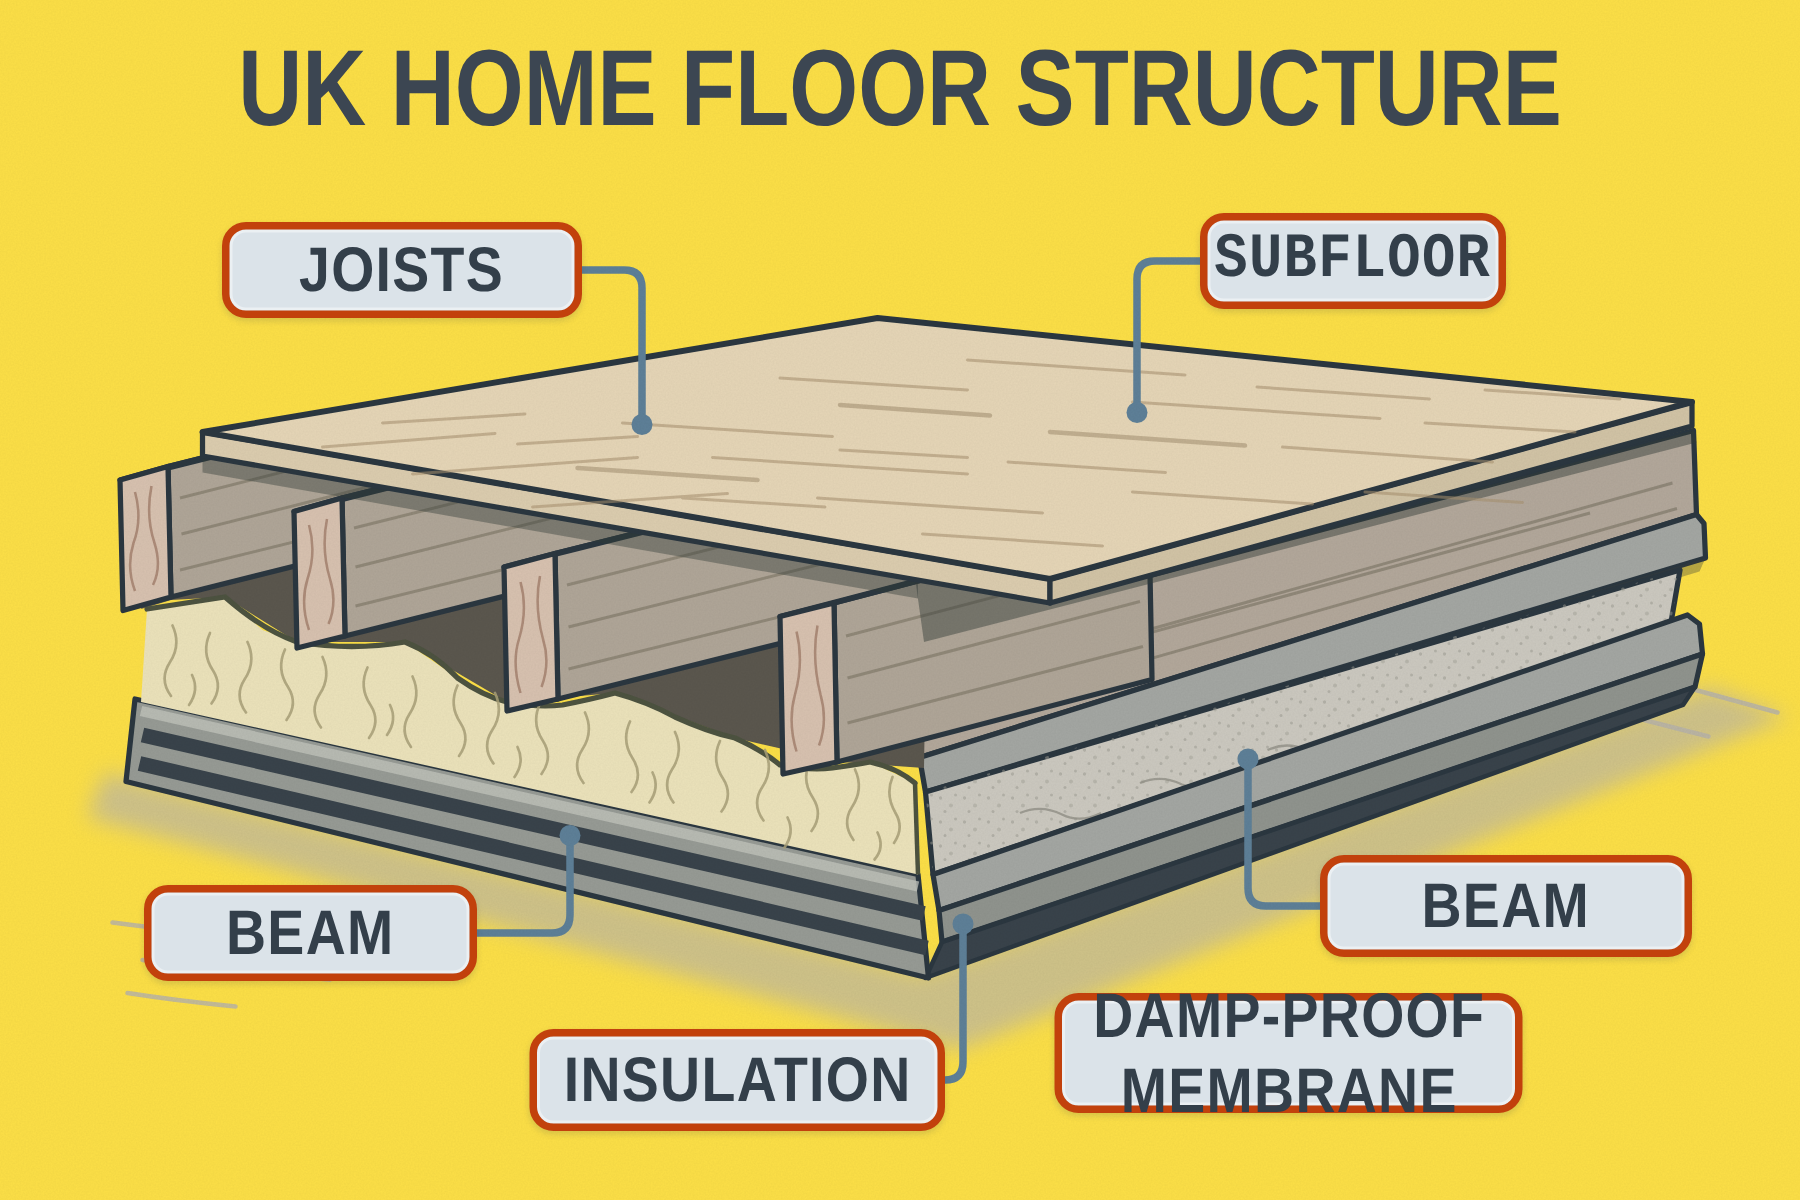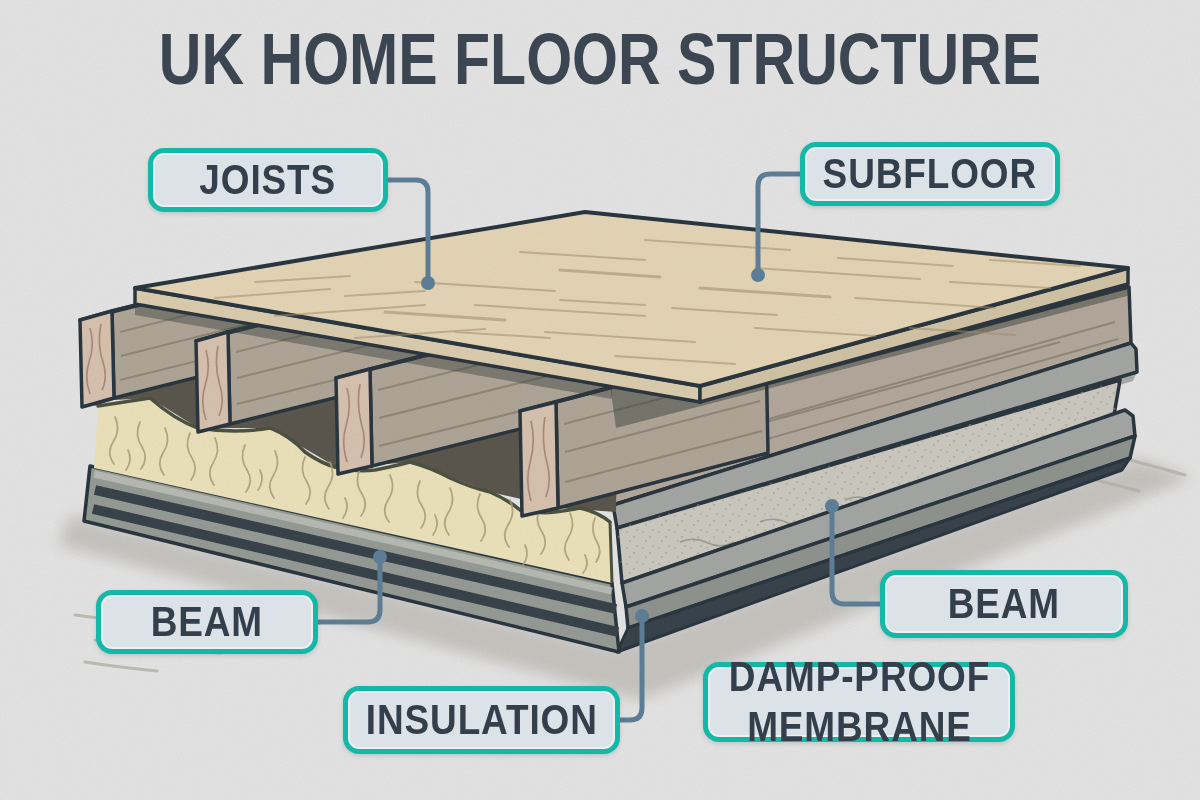--- a/index.html
+++ b/index.html
@@ -1,42 +1,42 @@
 <!DOCTYPE html>
 <html><head>
 <meta charset="utf-8">
 <style>
   html,body{margin:0;padding:0;background:#d8d5cf;}
   .stage{
     position:relative;width:1200px;height:800px;overflow:hidden;
-    background:#e5e5e5;
+    background:#fde047;
     font-family:"Liberation Sans",sans-serif;
   }
   .art{position:absolute;left:0;top:0;width:1200px;height:800px;}
   .title{
     position:absolute;left:0;top:18px;width:1200px;text-align:center;
     color:#3c4652;font-weight:bold;font-size:72px;letter-spacing:0px;
     transform:scaleX(.82);transform-origin:600px 0;
     white-space:nowrap;
   }
   .lbl{
     position:absolute;display:flex;align-items:center;justify-content:center;
-    background:#dbe3e9;border:5px solid #14b8a6;border-radius:16px;
+    background:#dbe3e9;border:5px solid #c2410c;border-radius:16px;
     box-shadow:inset 0 0 0 2px rgba(255,255,255,.45), 0 2px 4px rgba(60,70,80,.18);
     color:#333f4a;font-weight:bold;box-sizing:border-box;
   }
   .lbl .txt{
     font-size:42px;letter-spacing:1px;transform:scaleX(.88);
     transform-origin:center;white-space:nowrap;line-height:1.18;text-align:center;
   }
   .lbl .txt .ln{display:block;}
   #lbl-joists   {left:148px;top:148px;width:240px;height:64px;}
-  #lbl-subfloor {left:800px;top:142px;width:260px;height:64px;}
+  #lbl-subfloor {left:800px;top:142px;width:204px;height:64px;font-family:Liberation Mono, monospace;}
   #lbl-beam-left{left:96px; top:590px;width:222px;height:64px;}
-  #lbl-insulation{left:343px;top:686px;width:277px;height:68px;}
+  #lbl-insulation{left:353px;top:686px;width:277px;height:68px;}
   #lbl-beam-right{left:880px;top:570px;width:248px;height:68px;}
   #lbl-dpm      {left:703px;top:662px;width:312px;height:80px;}
 </style>
 </head>
 <body>
 
 <div class="stage">
 
   <svg class="art" viewBox="0 0 1200 800">
     <defs>

